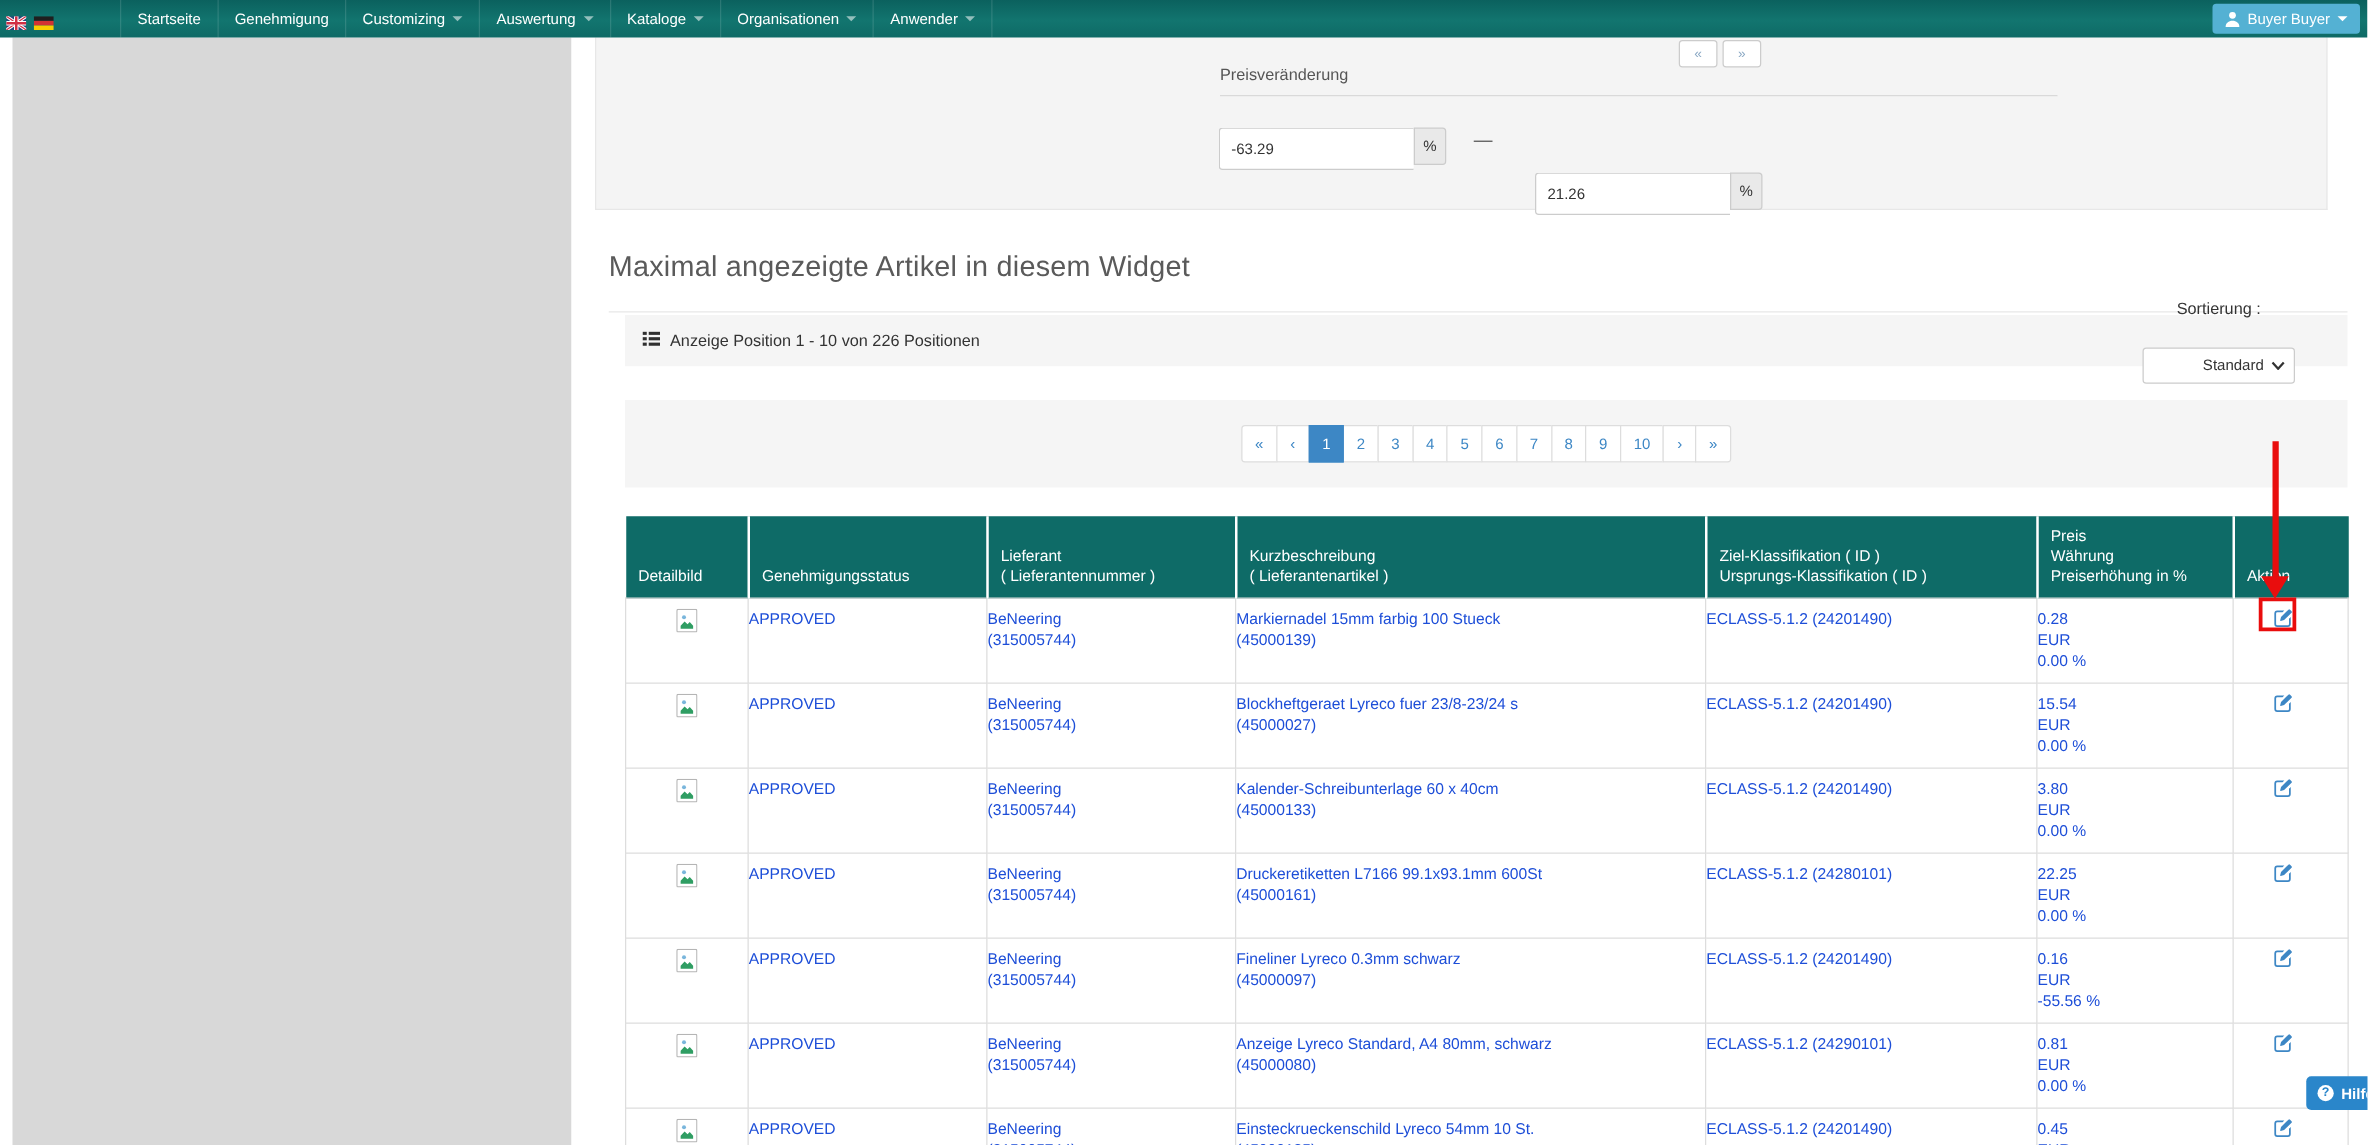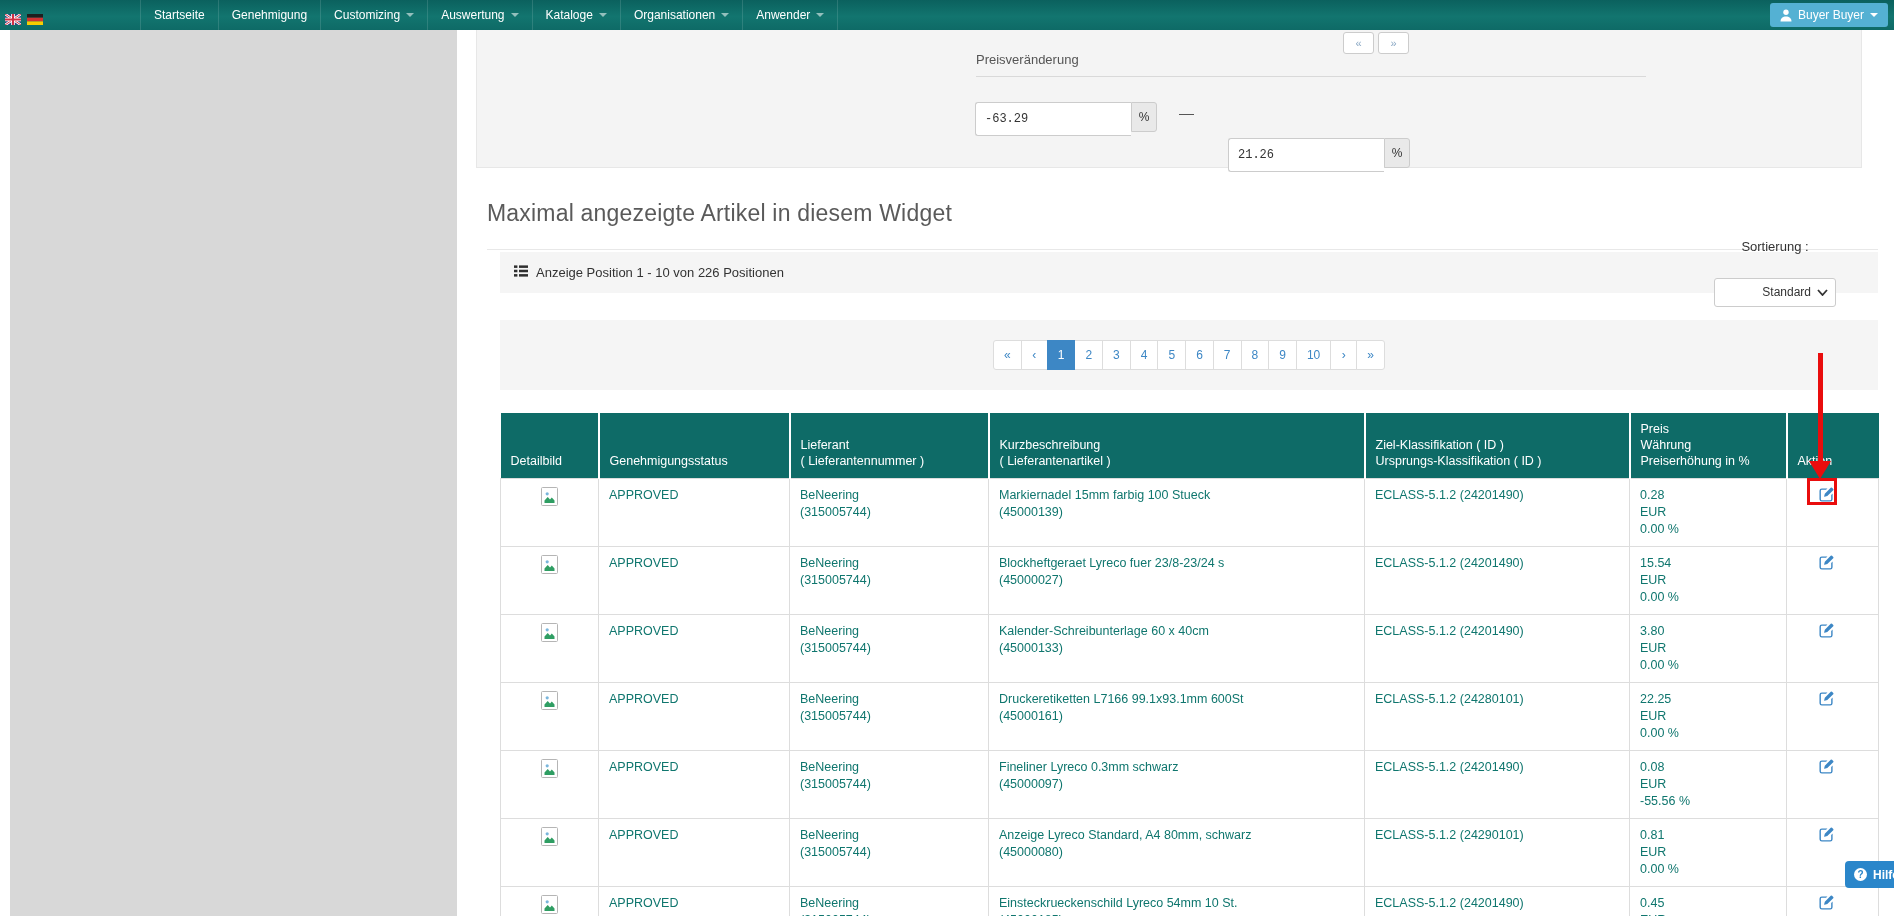--- a/index.html
+++ b/index.html
@@ -10,21 +10,21 @@
   html,body{background:#fff;}
   body{width:1894px;height:916px;position:relative;overflow:hidden;
        font-family:"Liberation Sans",sans-serif;color:#333;}
 
   
   .navbar{position:absolute;left:0;top:0;right:0;height:30px;z-index:30;
     background:linear-gradient(180deg,#0b615e 0%,#12756f 55%,#0e6a66 100%);
     display:flex;align-items:center;}
   .flags{position:absolute;left:5px;top:11px;display:flex;gap:6px;align-items:center;}
   .flag{display:block;cursor:pointer;}
-  .nav-menu{display:flex;height:30px;margin-left:104px;padding-left:36px;}
+  .nav-menu{display:flex;height:30px;margin-left:60px;padding-left:36px;}
   .nav-item{display:flex;align-items:center;padding:0 13px;color:#fff;font-size:12px;
     border-left:1px solid rgba(255,255,255,.13);cursor:pointer;white-space:nowrap;}
   .nav-item:last-child{border-right:1px solid rgba(255,255,255,.13);}
   .caret{width:0;height:0;border-left:4px solid transparent;border-right:4px solid transparent;
     border-top:4px solid rgba(255,255,255,.55);margin-left:6px;}
   .user-btn{position:absolute;right:6px;top:3px;height:24px;background:var(--user-btn);
     border-radius:3px;color:#fff;font-size:12px;display:flex;align-items:center;gap:6px;
     padding:0 10px;cursor:pointer;}
   .user-caret{width:0;height:0;border-left:4px solid transparent;border-right:4px solid transparent;
     border-top:4px solid #fff;}
@@ -37,21 +37,21 @@
     background:#f4f4f4;border:1px solid #e7e7e7;border-top:none;}
   .panel-pager{position:absolute;left:866px;top:2px;display:flex;gap:4px;}
   .pager-btn{width:31px;height:22px;background:#fff;border:1px solid #ccc;border-radius:3px;
     color:#8aa8c4;font-size:11px;display:flex;align-items:center;justify-content:center;cursor:pointer;}
   .price-label{position:absolute;left:499px;top:22px;font-size:13px;color:#555;}
   .price-underline{position:absolute;left:499px;top:46px;width:670px;border-top:1px solid #d9d9d9;}
   .input-group{position:absolute;top:72px;height:30px;display:flex;}
   .ig-min{left:498px;} .ig-max{left:751px;margin-top:36px;}
   .input-group input{width:156px;height:30px;border:1px solid #ccc;border-right:none;
     border-radius:3px 0 0 3px;padding:16px 9px;font-size:12px;color:#333;background:#fff;outline:none;
-    font-family:Liberation Mono, monospace;}
+    font-family:Liberation Sans, sans-serif;}
   .addon{width:26px;height:30px;border:1px solid #ccc;border-radius:0 3px 3px 0;background:#e9e9e9;
     display:flex;align-items:center;justify-content:center;font-size:12px;color:#333;}
   .range-dash{position:absolute;left:702px;top:74px;font-size:15px;color:#555;}
 
   
   .widget-title{position:absolute;left:487px;top:200px;right:16px;font-size:23px;font-weight:300;
     color:#5a5a5a;padding-bottom:22px;border-bottom:1px solid #e8e8e8;letter-spacing:.2px;}
 
   
   .info-bar{position:absolute;left:500px;top:252px;width:1378px;height:41px;background:#f5f5f5;
@@ -74,22 +74,22 @@
   .page-btn:first-child{border-radius:3px 0 0 3px;margin-left:0;}
   .page-btn:last-child{border-radius:0 3px 3px 0;}
   .page-btn.active{background:var(--blue);border-color:var(--blue);color:#fff;z-index:2;}
 
   
   .items-table{position:absolute;left:500px;top:413px;width:1378px;border-collapse:collapse;
     table-layout:fixed;}
   .items-table thead th{background:var(--teal-header);color:#fff;font-size:12.5px;font-weight:normal;
     text-align:left;vertical-align:bottom;padding:8px 10px 9px;height:64px;line-height:16px;}
   .items-table thead th + th{border-left:2px solid #fff;margin-left:20px;}
-  .items-table tbody td{border:1px solid #ddd;font-size:12.5px;color:#0f766e;vertical-align:top;
-    padding:8px 10px;line-height:17px;height:62px;background:#fff;}
+  .items-table tbody td{border:1px solid #ddd;font-size:12.5px;color:#1d4ed8;vertical-align:top;
+    padding:8px 0;line-height:17px;height:62px;background:#fff;}
   .detail-cell{text-align:center;}
   .action-cell{padding-left:32px !important;}
   .edit-icon{color:var(--blue);cursor:pointer;display:inline-block;line-height:0;}
 
   
   .red-line{position:absolute;left:1818px;top:353px;width:5px;height:110px;background:var(--red);z-index:20;}
   .red-arrowhead{position:absolute;left:1809px;top:461px;width:0;height:0;
     border-left:11px solid transparent;border-right:11px solid transparent;
     border-top:18px solid var(--red);z-index:20;}
   .red-box{position:absolute;left:1807px;top:478px;width:30px;height:27px;
@@ -445,21 +445,21 @@
       <div>(315005744)</div>
     </td>
     <td>
       <div>Fineliner Lyreco 0.3mm schwarz</div>
       <div>(45000097)</div>
     </td>
     <td>
       <span>ECLASS-5.1.2 (24201490)</span>
     </td>
     <td>
-      <div>0.08</div>
+      <div>0.16</div>
       <div>EUR</div>
       <div>-55.56 %</div>
     </td>
     <td class="action-cell">
       <span class="edit-icon">
         <svg width="15" height="15" viewBox="0 0 16 16" fill="currentColor">
           <path d="M15.2 2.1 13.9.8a1 1 0 0 0-1.4 0L6.2 7.1l-.7 2.8a.4.4 0 0 0 .5.5l2.8-.7 6.4-6.3a1 1 0 0 0 0-1.3z"></path>
           <path d="M13 8.5V13a1 1 0 0 1-1 1H3a1 1 0 0 1-1-1V4a1 1 0 0 1 1-1h4.5L9 1.5H3A2.5 2.5 0 0 0 .5 4v9A2.5 2.5 0 0 0 3 15.5h9a2.5 2.5 0 0 0 2.5-2.5V7z"></path>
         </svg>
       </span>

